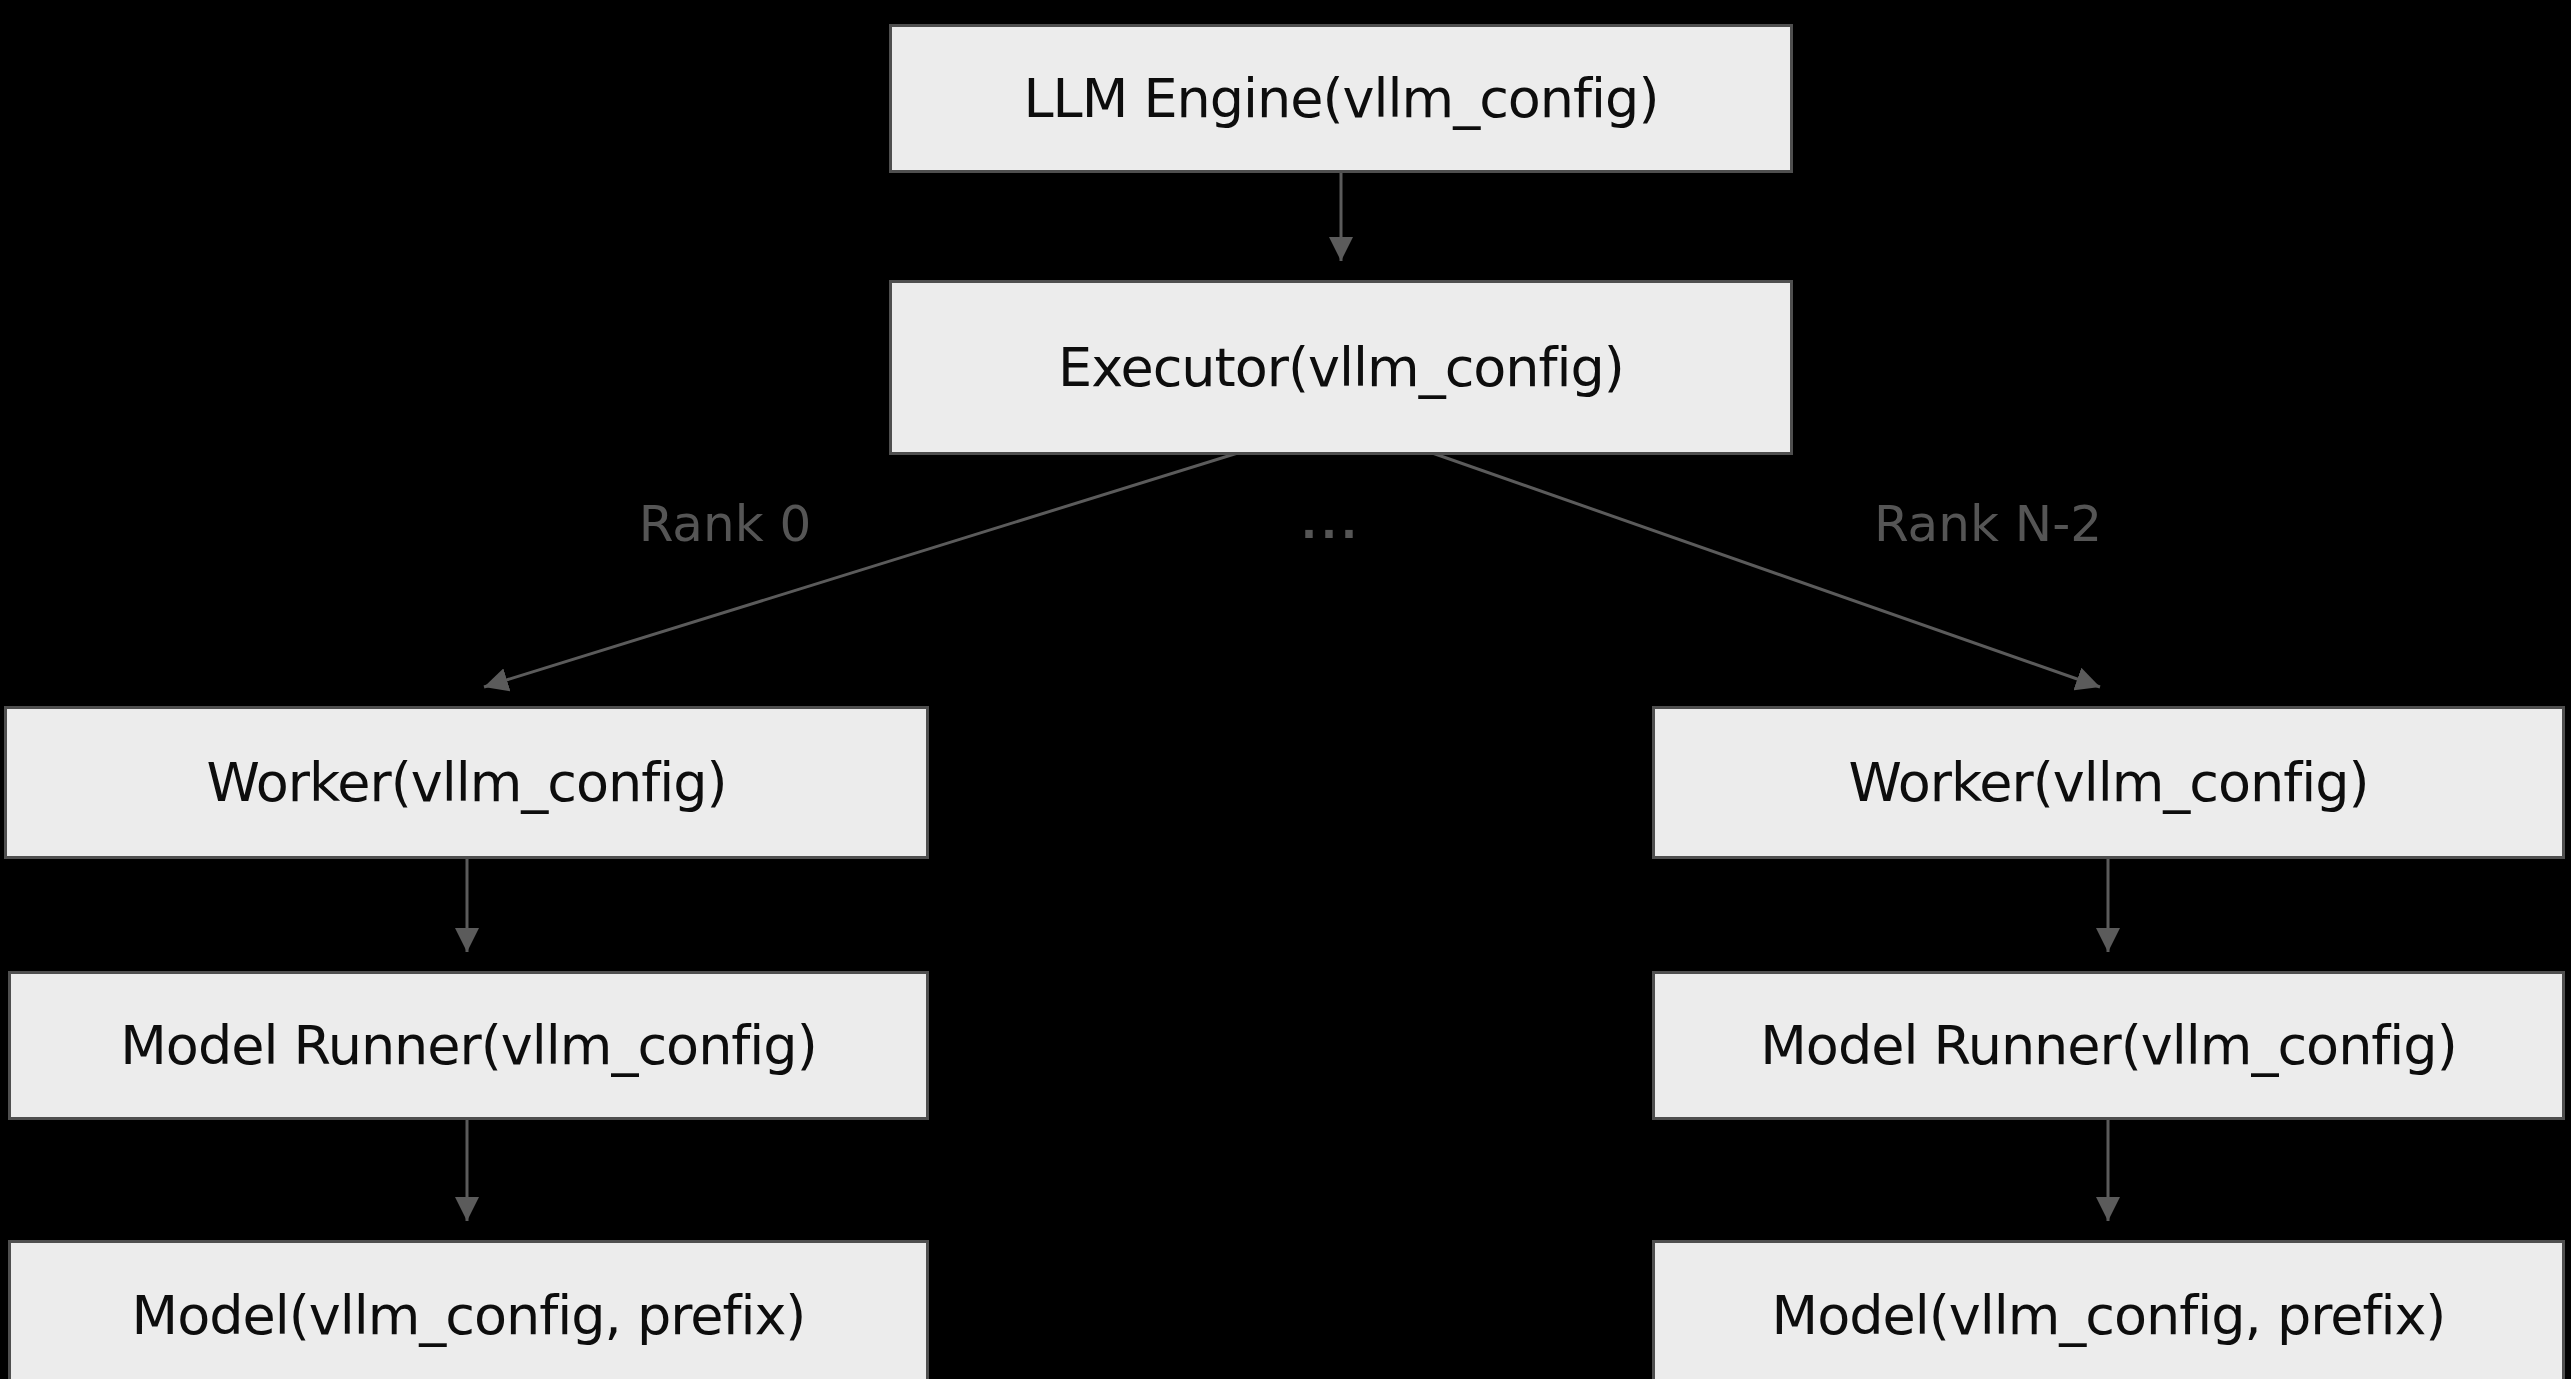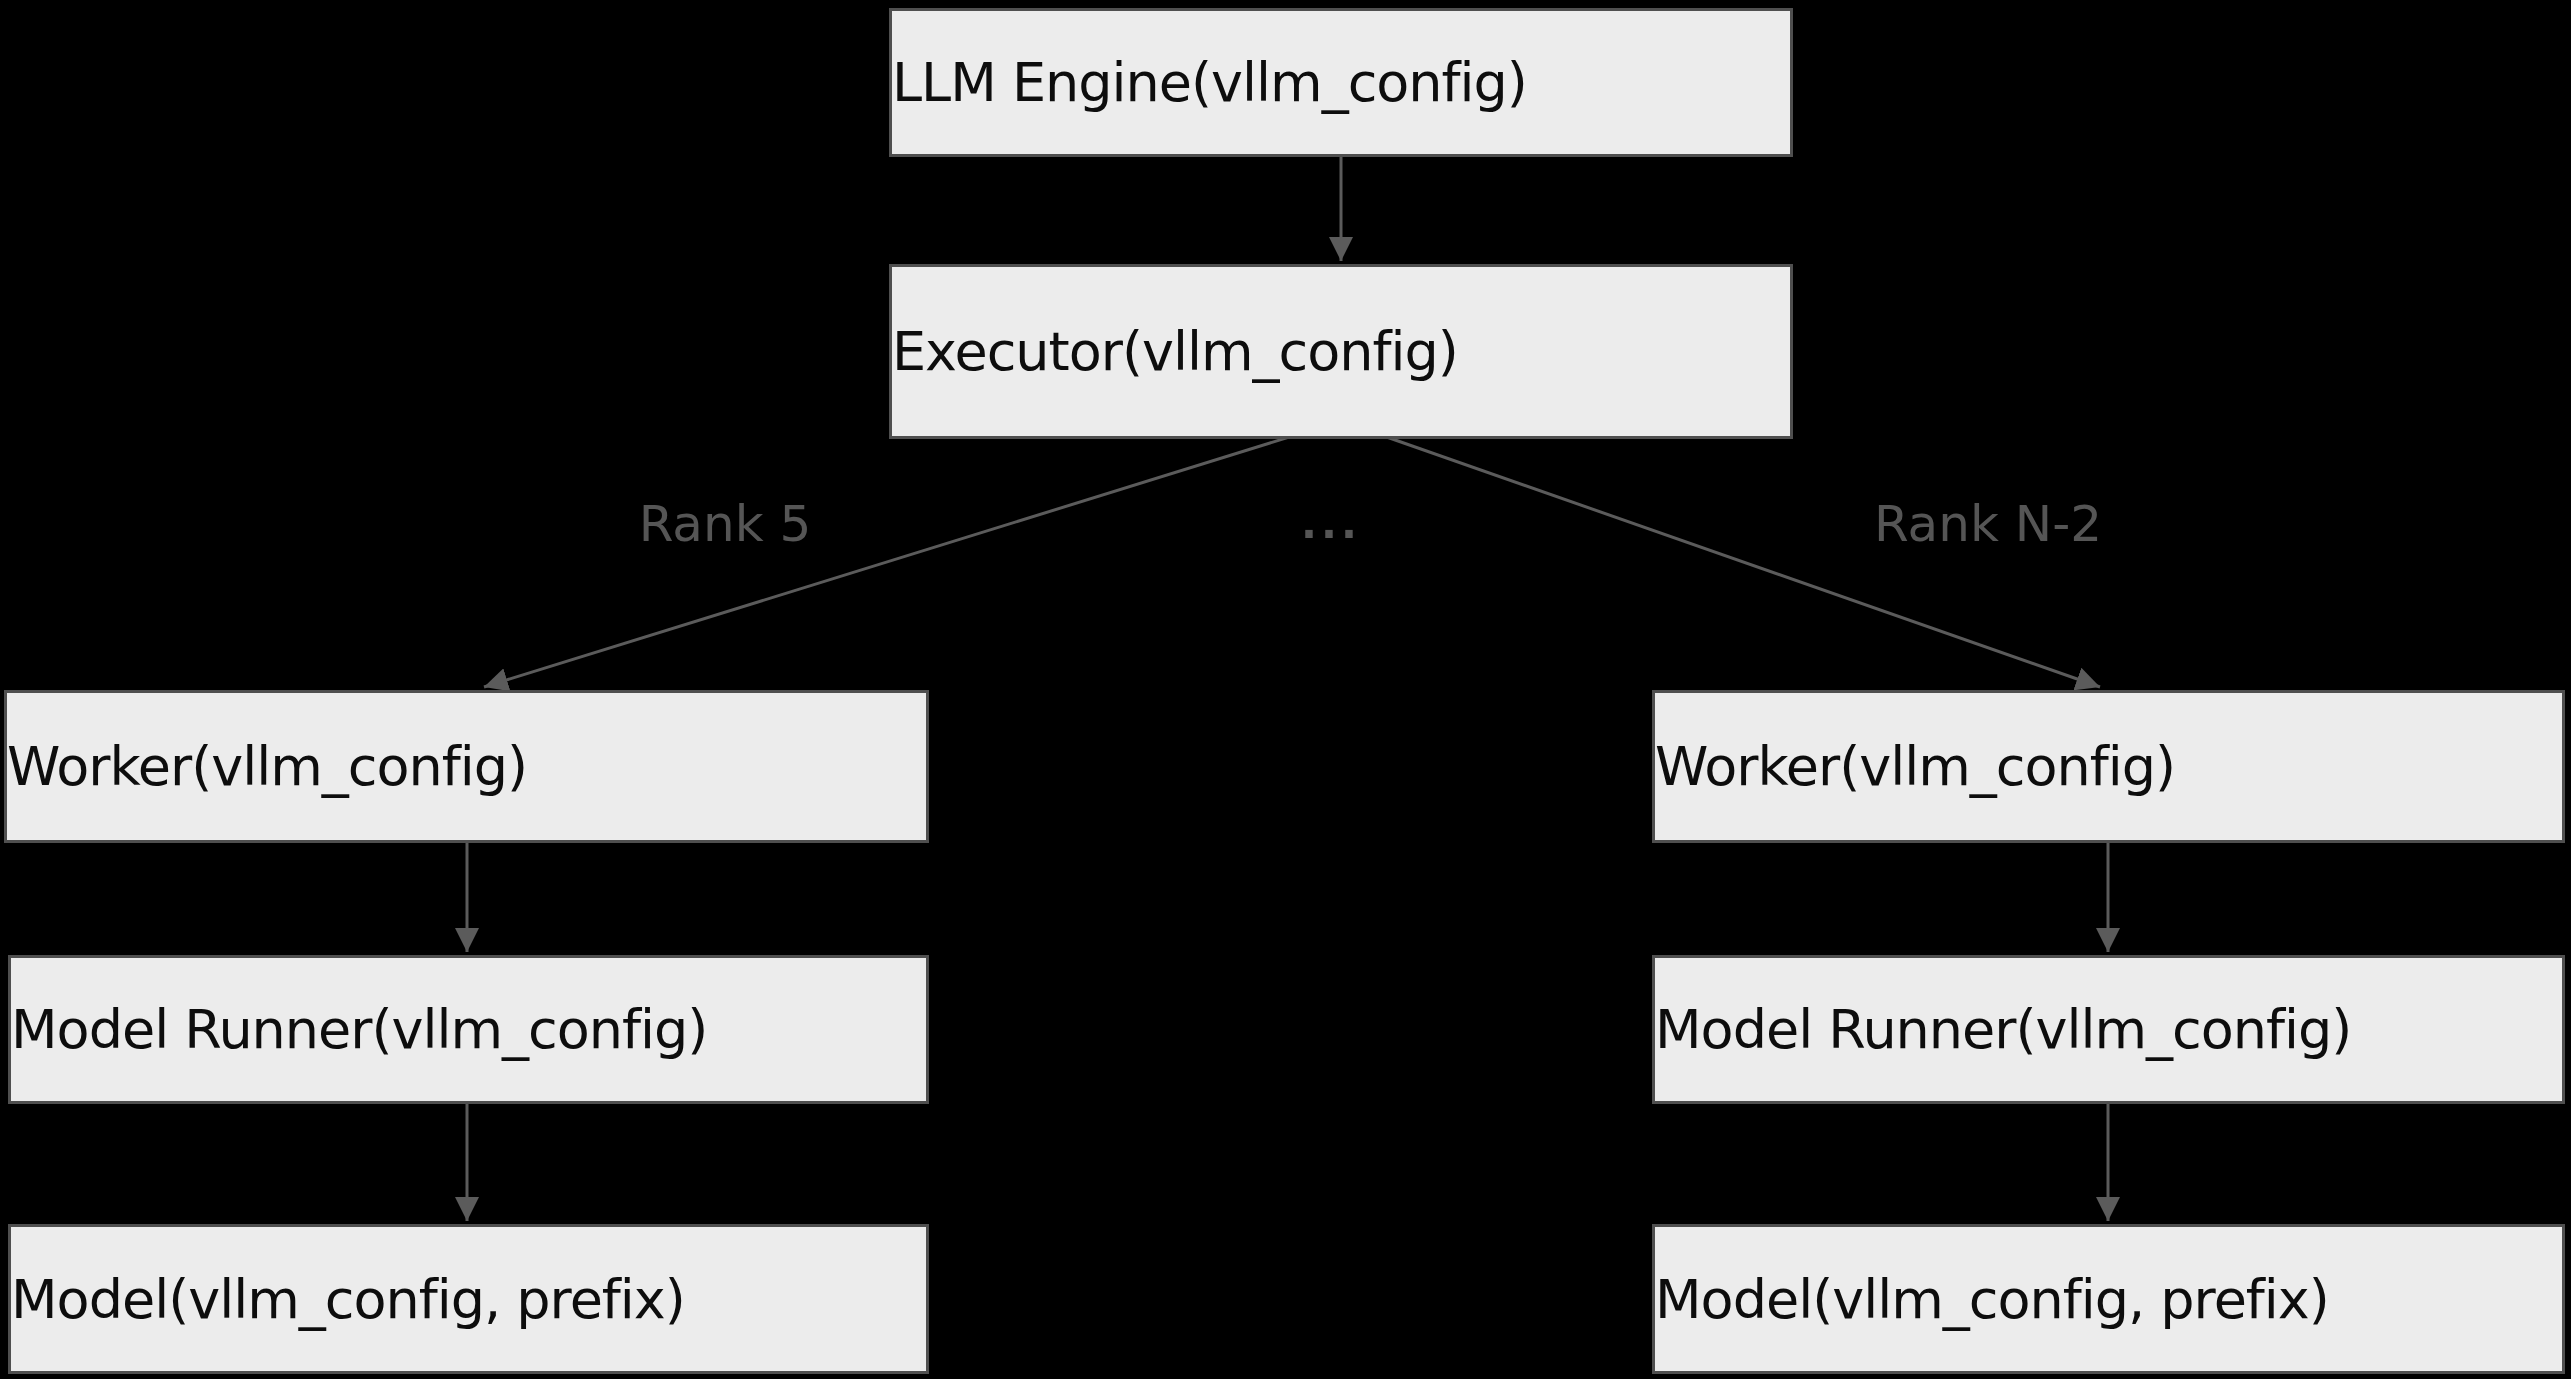--- a/index.html
+++ b/index.html
@@ -11,21 +11,21 @@
     overflow:hidden;
   }
   .edges{position:absolute;left:0;top:0;width:2571px;height:1379px;}
   .edge{stroke:var(--edge,#5b5b5b);stroke-width:3;fill:none;}
   .arrowhead{fill:var(--edge,#5b5b5b);}
   .node{
     position:absolute;
     box-sizing:border-box;
     background:var(--node-fill,#ececec);
     border:3px solid var(--node-border,#4f4f4f);
-    display:flex;align-items:center;
+    display:flex;align-items:center;justify-content:center;margin-top:16px;
   }
   .node-label{
     font-size:54px;
     color:var(--node-text,#0d0d0d);
     letter-spacing:-1px;
     white-space:nowrap;
   }
   .edge-label{
     position:absolute;
     transform:translate(-50%,-50%);
@@ -85,19 +85,19 @@
   </div>
 
   <div class="node" style="left:1652px;top:955px;width:913px;height:149px">
     <span class="node-label">Model Runner(vllm_config)</span>
   </div>
 
   <div class="node" style="left:1652px;top:1224px;width:913px;height:150px">
     <span class="node-label">Model(vllm_config, prefix)</span>
   </div>
 
-  <div class="edge-label" style="left:725px;top:524px">Rank 5</div>
+  <div class="edge-label" style="left:725px;top:524px">Rank 0</div>
 
   <div class="edge-label ellipsis" style="left:1331px;top:528px">...</div>
 
   <div class="edge-label" style="left:1988px;top:524px">Rank N-2</div>
 
 </div>
 
 </body></html>

